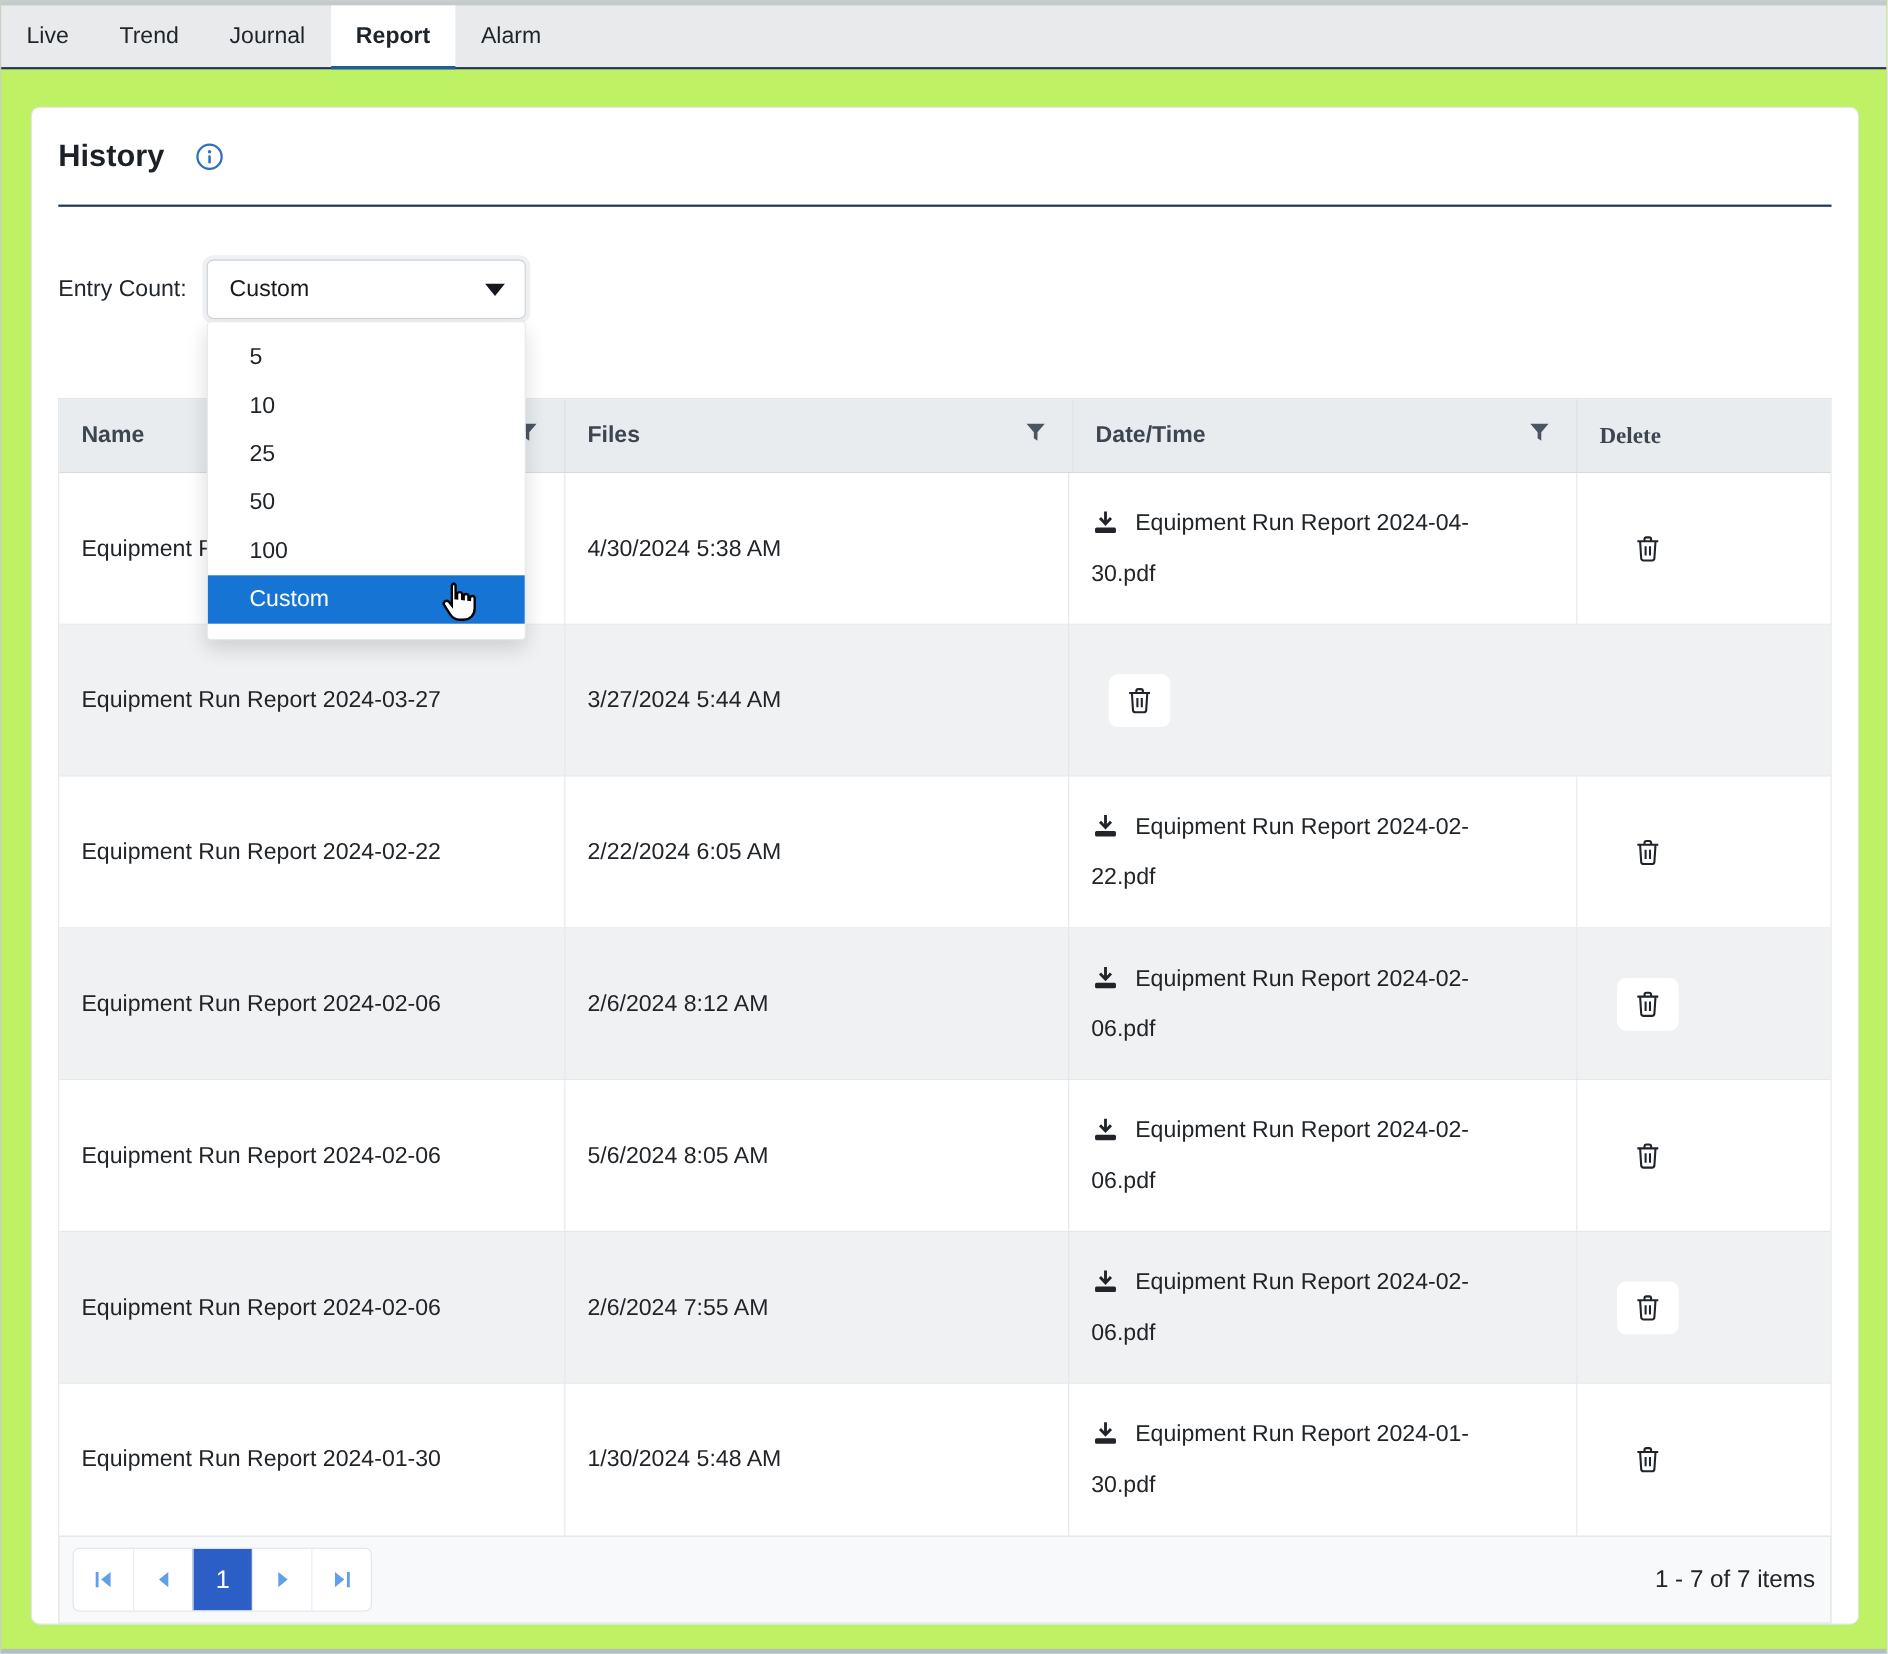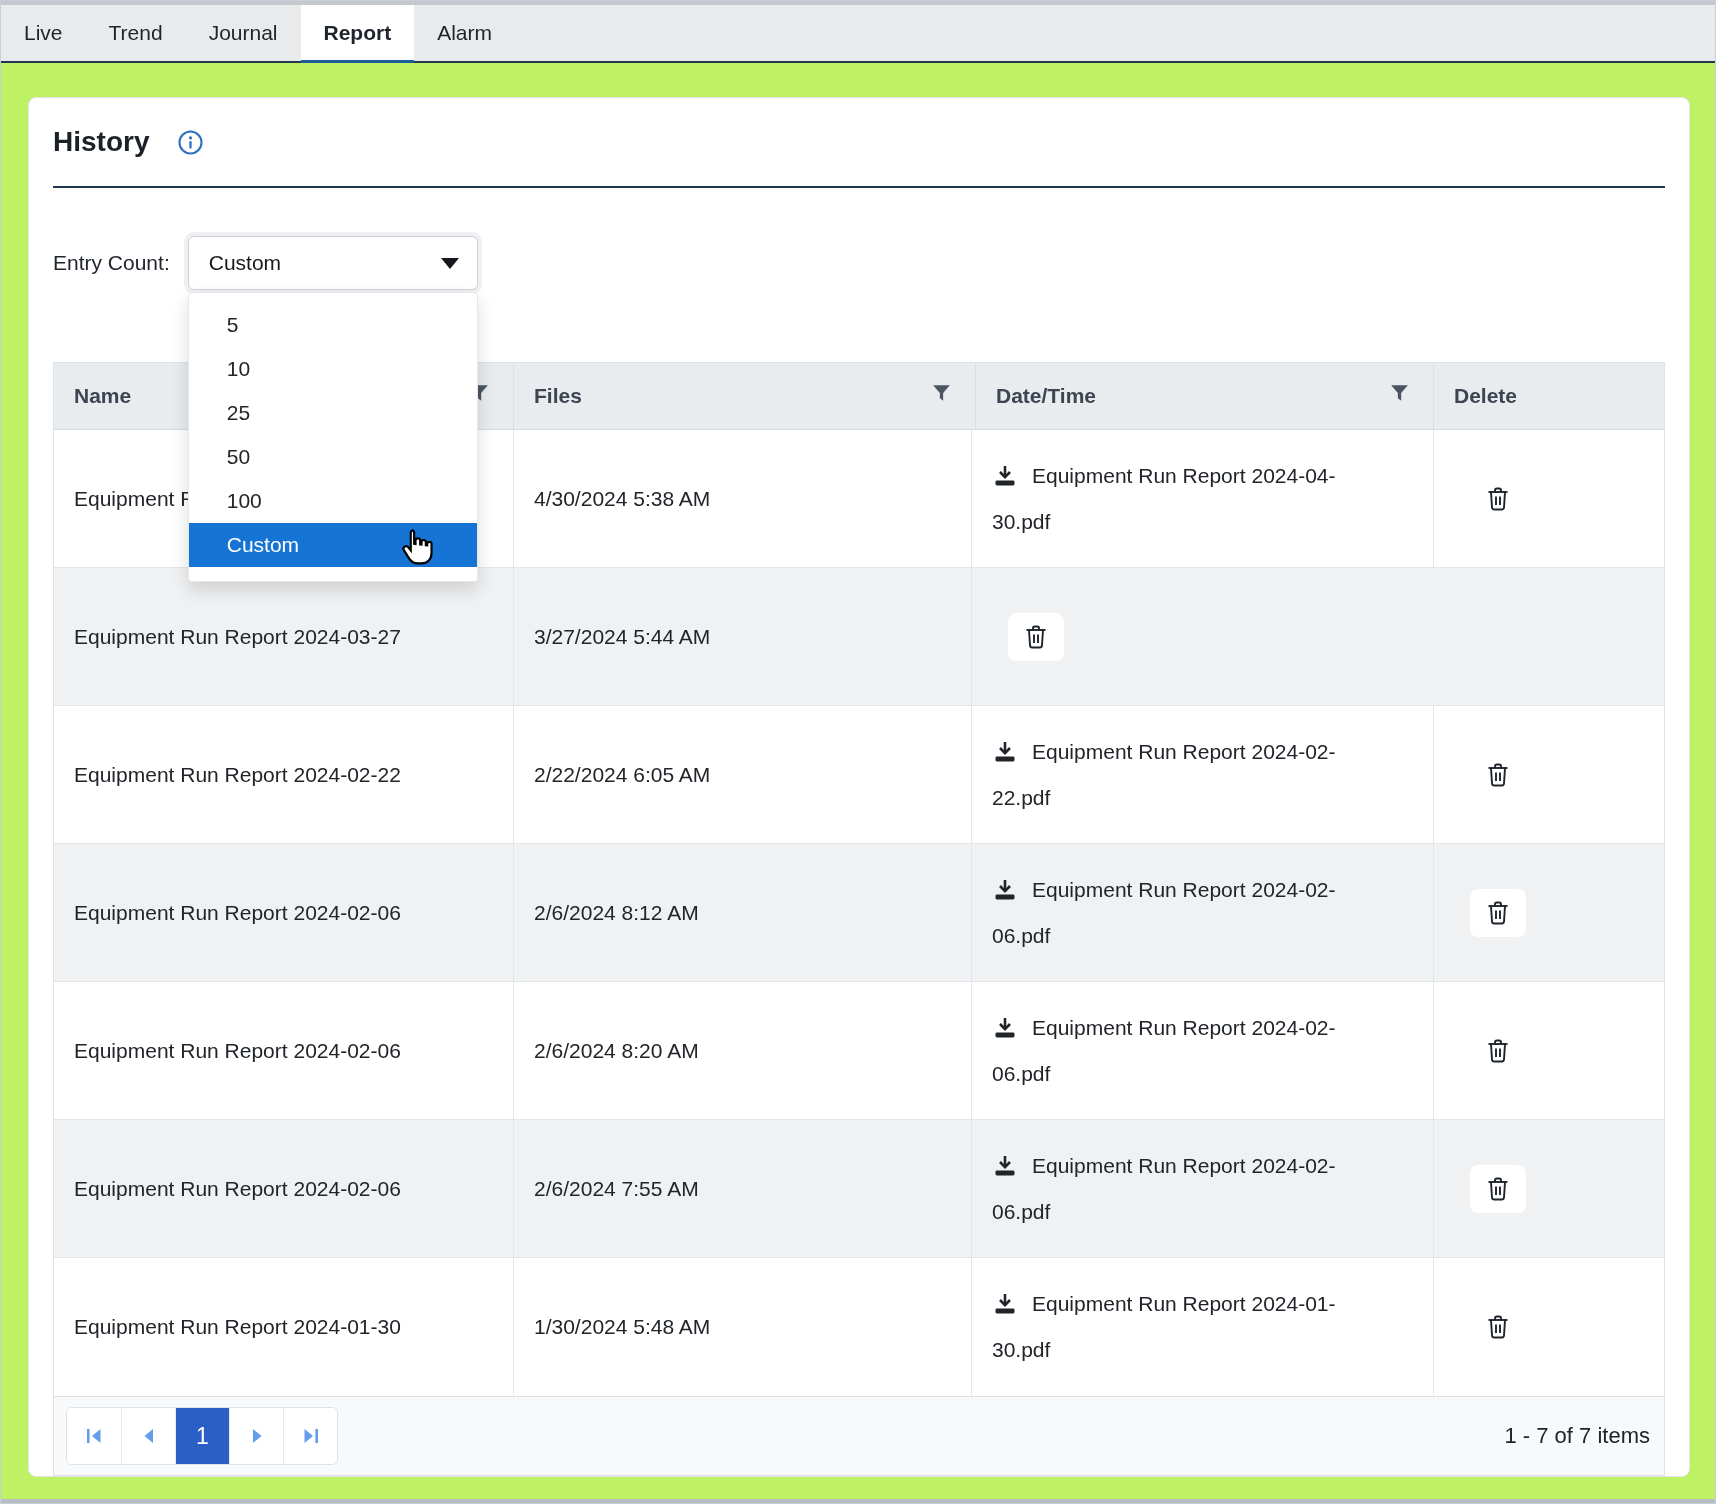--- a/index.html
+++ b/index.html
@@ -91,21 +91,21 @@
   .grid-header { display: flex; height: 67px; background: #e9ecef; border-bottom: 1px solid #d7dbdf; }
   .hcell {
     display: flex; align-items: center; justify-content: space-between;
     padding: 0 24px 0 20px;
     font-size: 21px; font-weight: 700; color: #3d4550;
   }
   .hcell + .hcell { border-left: 1px solid #dcdfe3; }
   .c-name  { width: 459px; }
   .c-date  { width: 458px; }
   .c-files { width: 462px; }
-  .c-del   { flex: 1; }
+  .c-del   { flex: 1; font-family: Liberation Serif, serif; }
 
   .grid-row { display: flex; height: 138px; border-bottom: 1px solid #e4e7ea; background: #fff; }
   .grid-row:last-child { border-bottom: none; }
   .grid-row.alt { background: #f0f1f2; }
   .cell { display: flex; align-items: center; padding: 0 20px; font-size: 21px; color: #212529; }
   .cell + .cell { border-left: 1px solid #e4e7ea; }
   .file-block { width: 372px; line-height: 46px; cursor: pointer; }
   .dl-icon svg { vertical-align: -6px; margin-right: 14px; }
   .trash-btn {
     width: 56px; height: 48px; border-radius: 8px;
@@ -315,21 +315,21 @@
               </svg>
             </button>
         </div>
       </div>
 
       <div class="grid-row">
         <div class="cell c-name">
             <span>Equipment Run Report 2024-02-06</span>
           </div>
         <div class="cell c-date">
-            <span>2/6/2024 8:20 AM</span>
+            <span>5/6/2024 8:05 AM</span>
           </div>
         <div class="cell c-files">
           <div class="file-block">
             <span class="dl-icon"><svg width="26" height="26" viewBox="0 0 26 26">
                   <path d="M13 3v10.5" stroke="#212529" stroke-width="2.6" fill="none"></path>
                   <path d="M8 9l5 5.2L18 9" stroke="#212529" stroke-width="2.6" fill="none"></path>
                   <rect x="3.5" y="17.5" width="19" height="5" rx="1.4" fill="#212529"></rect>
                 </svg></span><span>Equipment Run Report 2024-02-06.pdf</span>
           </div>
         </div>

